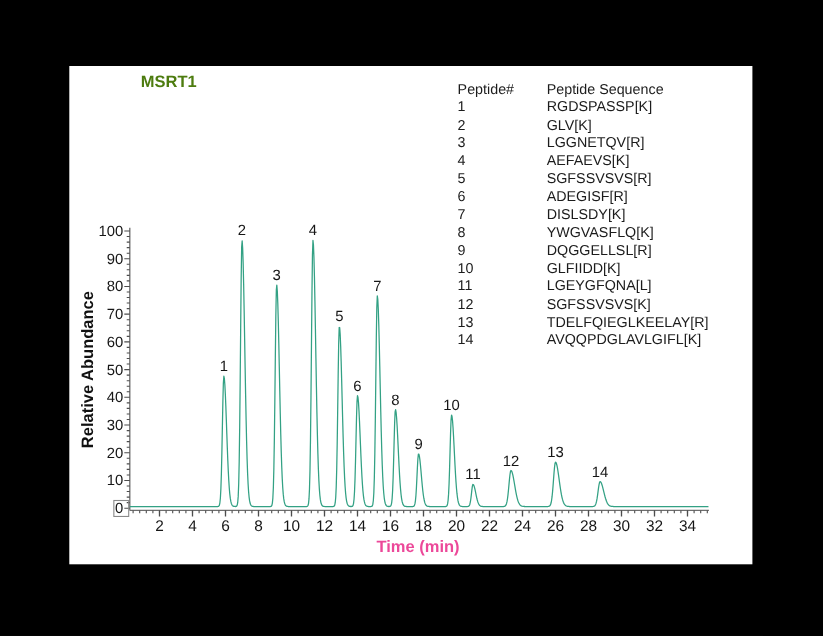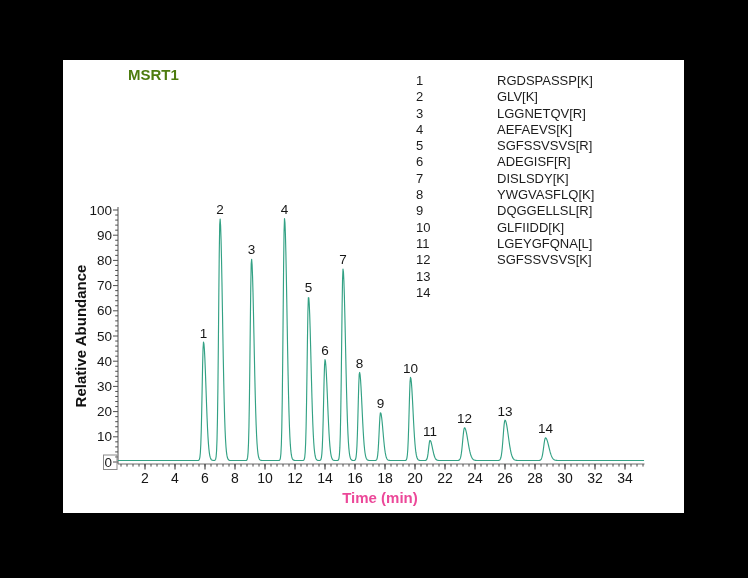--- a/index.html
+++ b/index.html
@@ -230,20 +230,24 @@
         <text x="442" y="355.68" text-anchor="middle" class="peaklbl">13</text>
         <text x="482.5" y="373.32" text-anchor="middle" class="peaklbl">14</text>
       </svg>
 
     <div id="chart-title">MSRT1</div>
 
     <div id="y-axis-title">Relative Abundance</div>
     <div id="x-axis-title">Time (min)</div>
 
     <div id="legend">
+      <div class="legend-row">
+        <span class="legend-col-num">Peptide#</span>
+        <span class="legend-col-seq">Peptide Sequence</span>
+      </div>
       <div id="legend-rows">
           <div class="legend-row">
             <span class="legend-col-num">1</span>
             <span class="legend-col-seq">RGDSPASSP[K]</span>
           </div>
           <div class="legend-row">
             <span class="legend-col-num">2</span>
             <span class="legend-col-seq">GLV[K]</span>
           </div>
           <div class="legend-row">
@@ -281,21 +285,23 @@
           <div class="legend-row">
             <span class="legend-col-num">11</span>
             <span class="legend-col-seq">LGEYGFQNA[L]</span>
           </div>
           <div class="legend-row">
             <span class="legend-col-num">12</span>
             <span class="legend-col-seq">SGFSSVSVS[K]</span>
           </div>
           <div class="legend-row">
             <span class="legend-col-num">13</span>
+            <span class="legend-col-seq">TDELFQIEGLKEELAY[R]</span>
           </div>
           <div class="legend-row">
             <span class="legend-col-num">14</span>
+            <span class="legend-col-seq">AVQQPDGLAVLGIFL[K]</span>
           </div>
         </div>
     </div>
 
   </div>
 </div>
 
 </body></html>

